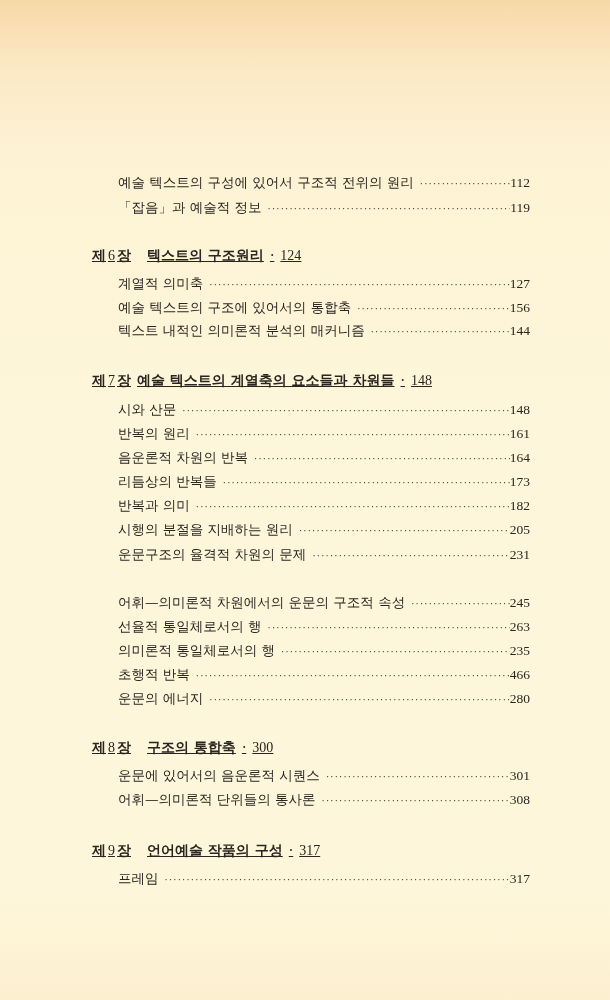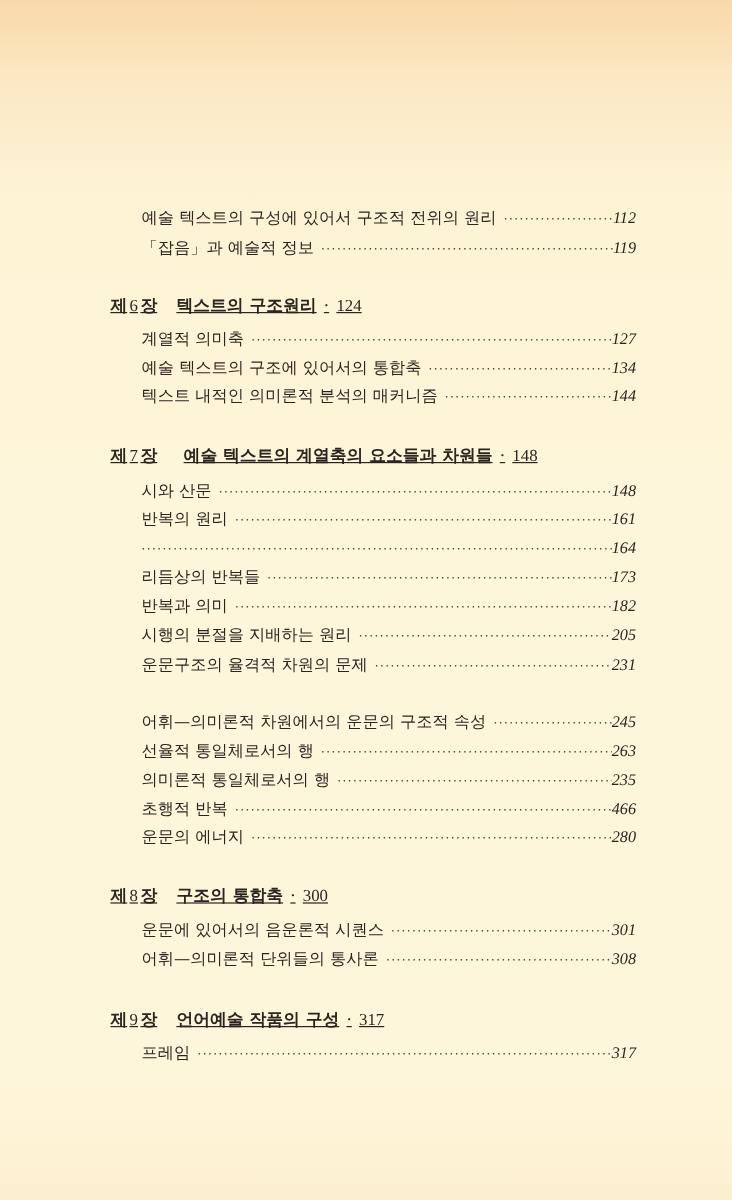--- a/index.html
+++ b/index.html
@@ -18,21 +18,21 @@
     }
     .entry .title { white-space: nowrap; padding-right: 6px; }
     .entry .dots {
       flex: 1; overflow: hidden; white-space: nowrap;
       letter-spacing: 1.2px; font-size: 10px; color: #3a342c;
     }
     .entry .dots::before {
       content: "··························································································································";
     }
     .entry .page-num {
-      white-space: nowrap; font-family: "Liberation Serif", serif; font-size: 13.5px; font-style: italic;
+      white-space: nowrap; font-family: "Liberation Serif", serif; font-size: 13.5px;
     }
     .chapter {
       position: absolute; left: 92px; display: flex; align-items: baseline;
       font-size: 14px; font-weight: bold; height: 24px; line-height: 24px;
       white-space: nowrap;
       text-decoration: underline;
     }
     .chapter .ch-label { margin-right: 16px; }
     .chapter .ch-label .num { font-weight: normal; font-family: "Liberation Serif", serif; margin: 0 2px; }
     .chapter .ch-title { }
@@ -62,45 +62,46 @@
     <span class="ch-page">124</span>
   </div>
   <div class="entry" style="top:272px">
     <span class="title">계열적 의미축</span>
     <span class="dots"></span>
     <span class="page-num">127</span>
   </div>
   <div class="entry" style="top:296px">
     <span class="title">예술 텍스트의 구조에 있어서의 통합축</span>
     <span class="dots"></span>
-    <span class="page-num">134</span>
+    <span class="page-num">156</span>
   </div>
   <div class="entry" style="top:319px">
     <span class="title">텍스트 내적인 의미론적 분석의 매커니즘</span>
     <span class="dots"></span>
     <span class="page-num">144</span>
   </div>
 
   <div class="chapter" style="top:368px">
-    <span class="ch-label" style="margin-right:22px"><span>제</span><span class="num">7</span><span>장</span></span>
+    <span class="ch-label" style="margin-right:6px"><span>제</span><span class="num">7</span><span>장</span></span>
     <span class="ch-title">예술 텍스트의 계열축의 요소들과 차원들</span>
     <span class="sep">·</span>
     <span class="ch-page">148</span>
   </div>
   <div class="entry" style="top:398px">
     <span class="title">시와 산문</span>
     <span class="dots"></span>
     <span class="page-num">148</span>
   </div>
   <div class="entry" style="top:422px">
     <span class="title">반복의 원리</span>
     <span class="dots"></span>
     <span class="page-num">161</span>
   </div>
   <div class="entry" style="top:446px">
+    <span class="title">음운론적 차원의 반복</span>
     <span class="dots"></span>
     <span class="page-num">164</span>
   </div>
   <div class="entry" style="top:470px">
     <span class="title">리듬상의 반복들</span>
     <span class="dots"></span>
     <span class="page-num">173</span>
   </div>
   <div class="entry" style="top:494px">
     <span class="title">반복과 의미</span>

